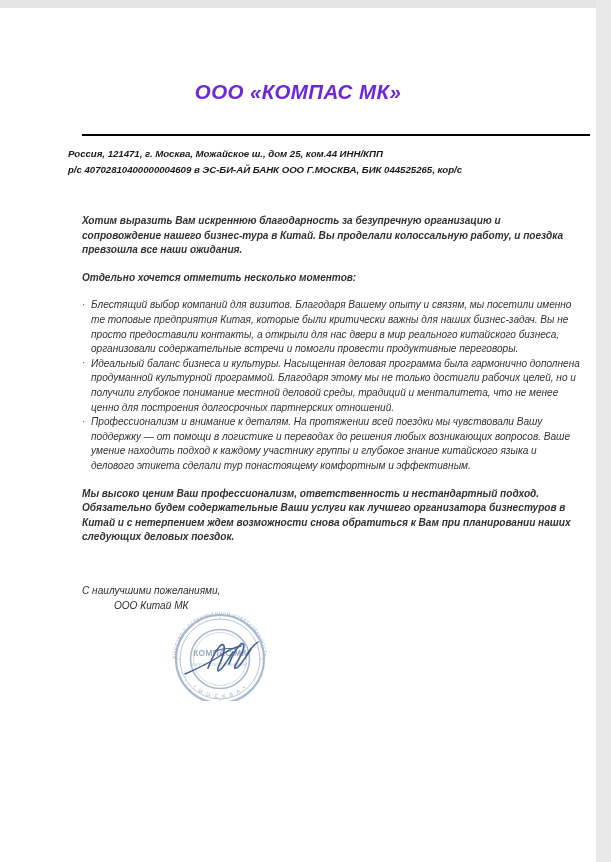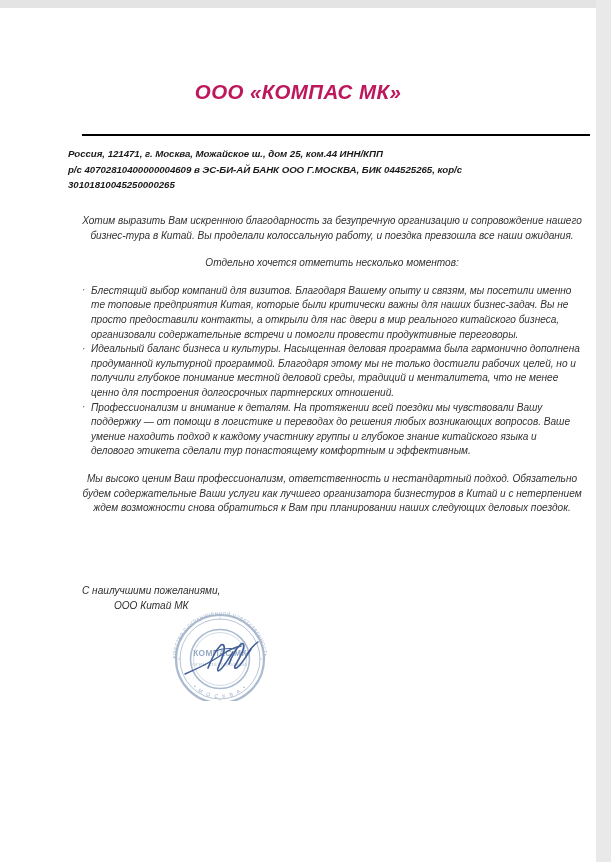--- a/index.html
+++ b/index.html
@@ -36,21 +36,21 @@
   .doc-title {
     position: absolute;
     left: 0;
     top: 72px;
     width: 596px;
     text-align: center;
     font-size: 20.5px;
     font-weight: bold;
     font-style: italic;
     letter-spacing: 0.4px;
-    color: #be185d;
+    color: #6d28d9;
     font-family: "Liberation Sans", sans-serif;
   }
 
   .header-rule {
     position: absolute;
     left: 82px;
     top: 126px;
     width: 508px;
     height: 2px;
     background: #000000;
@@ -75,21 +75,22 @@
     top: 206px;
     width: 500px;
     font-size: 10.1px;
     font-style: italic;
     line-height: 14.6px;
     color: #333333;
     letter-spacing: -0.02px;
   }
   .para {
     margin: 0 0 13px 0;
-    text-align: center;
+    text-align: left;
+    font-weight: bold;
   }
   .para.tight {
     margin-bottom: 0;
   }
   .bullet-list {
     margin: 0 0 13px 0;
     padding: 0;
     list-style: none;
   }
   .bullet-item {
@@ -149,21 +150,20 @@
   <div class="page-sheet">
     <div class="doc-body">
 
       <div class="doc-title">ООО «КОМПАС МК»</div>
 
       <div class="header-rule"></div>
 
       <div class="bank-block">
         <div>Россия, 121471, г. Москва, Можайское ш., дом 25, ком.44 ИНН/КПП</div>
         <div>р/с 40702810400000004609 в  ЭС-БИ-АЙ БАНК ООО Г.МОСКВА, БИК 044525265, кор/с</div>
-        <div>30101810045250000265</div>
       </div>
 
       <div class="content">
 
         <p class="para">Хотим выразить Вам искреннюю благодарность за безупречную организацию и сопровождение нашего бизнес-тура в Китай. Вы проделали колоссальную работу, и поездка превзошла все наши ожидания.</p>
 
         <p class="para">Отдельно хочется отметить несколько моментов:</p>
 
         <ul class="bullet-list">
           <li class="bullet-item">

